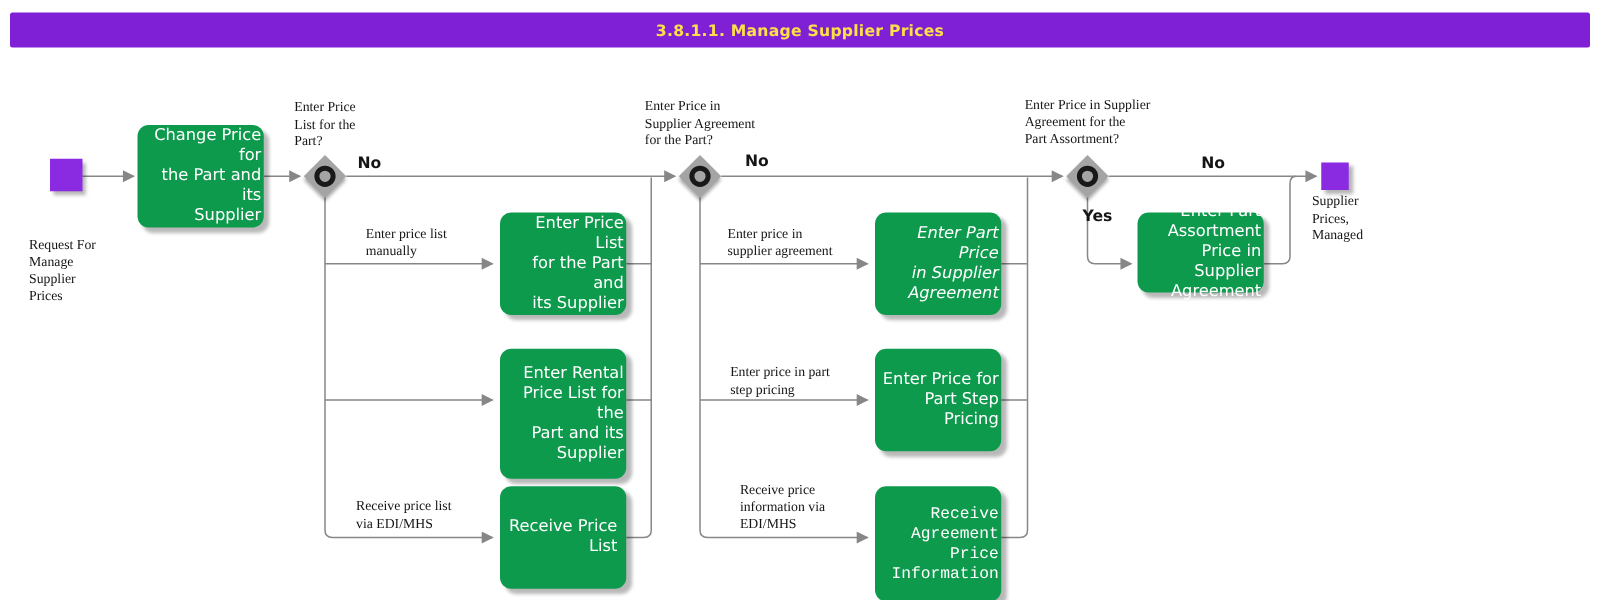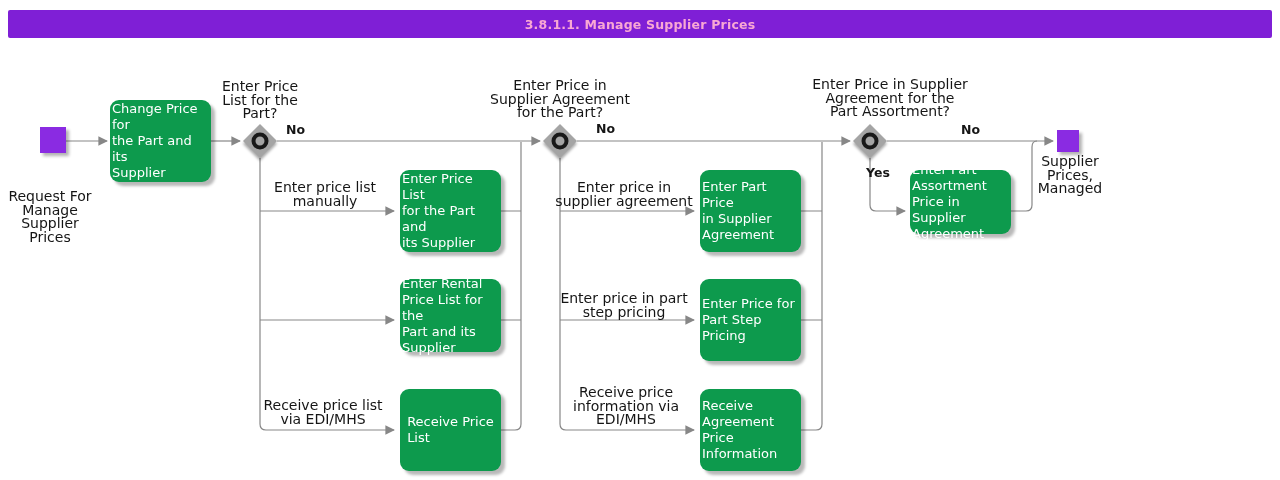--- a/index.html
+++ b/index.html
@@ -6,35 +6,36 @@
   #stage{
     position:relative;width:1280px;height:480px;background:#ffffff;overflow:hidden;
     font-family:"DejaVu Sans","Liberation Sans",sans-serif;color:#151515;
   }
   .abs{position:absolute;}
   
   .banner{
     left:8px;top:10px;width:1264px;height:28px;background:#7F1FD6;border-radius:2px;
     display:flex;align-items:center;justify-content:center;
   }
-  .banner .t{color:#f9a8d4;font-size:12.5px;font-weight:bold;letter-spacing:.2px;}
+  .banner .t{color:#fde047;font-size:12.5px;font-weight:bold;letter-spacing:.2px;}
   
   .node-sq{background:#8A2BE2;box-shadow:3px 3px 3px rgba(0,0,0,.30);}
   
   .act{
     background:#0D9A4D;border-radius:9px;color:#ffffff;
-    display:flex;align-items:center;justify-content:center;text-align:left;
+    display:flex;align-items:center;justify-content:center;text-align:right;
     white-space:pre-line;font-size:13px;line-height:16px;
     box-shadow:4px 4px 3px rgba(0,0,0,.28);padding:2px;box-sizing:border-box;
     cursor:pointer;
   }
   
   .lbl{
-    font-size:14px;line-height:13.5px;text-align:center;white-space:pre-line;
+    font-size:11px;line-height:13.5px;text-align:left;white-space:pre-line;
     transform:translateX(-50%);
+    font-family:Liberation Serif, serif;
   }
   .edge{font-size:12.5px;line-height:13.5px;white-space:pre-line;font-weight:bold;}
   
   .dmd{
     width:24px;height:24px;background:#A4A4A4;transform:rotate(45deg);
     box-shadow:2px 2px 3px rgba(0,0,0,.35);
   }
   .dmd .ring{
     position:absolute;left:50%;top:50%;transform:translate(-50%,-50%);
     width:9px;height:9px;border:4px solid #181818;border-radius:50%;
@@ -95,57 +96,57 @@
     <span class="ring"></span>
   </div>
   <div class="abs edge" style="left:286px;top:123px;">No</div>
 
   <div class="abs lbl" style="left:325px;top:181px;">Enter price list
 manually</div>
   <div class="abs act" style="left:400px;top:170px;width:101px;height:82px;">Enter Price List
 for the Part and
 its Supplier</div>
 
-  <div class="abs act" style="left:400px;top:279px;width:101px;height:73px;">Enter Rental
+  <div class="abs act" style="left:400px;top:279px;width:101px;height:104px;">Enter Rental
 Price List for the
 Part and its
 Supplier</div>
 
   <div class="abs lbl" style="left:323px;top:399px;">Receive price list
 via EDI/MHS</div>
   <div class="abs act" style="left:400px;top:389px;width:101px;height:82px;">Receive Price
 List</div>
 
   <div class="abs lbl" style="left:560px;top:79px;">Enter Price in
 Supplier Agreement
 for the Part?</div>
   <div class="abs dmd" style="left:548px;top:129px;">
     <span class="ring"></span>
   </div>
   <div class="abs edge" style="left:596px;top:122px;">No</div>
 
   <div class="abs lbl" style="left:624px;top:181px;">Enter price in
 supplier agreement</div>
-  <div class="abs act" style="left:700px;top:170px;width:101px;height:82px;">Enter Part Price
+  <div class="abs act" style="left:700px;top:170px;width:101px;height:82px;font-style:italic;">Enter Part Price
 in Supplier
 Agreement</div>
 
   <div class="abs act" style="left:700px;top:279px;width:101px;height:82px;">Enter Price for
 Part Step Pricing</div>
   <div class="abs lbl" style="left:624px;top:292px;">Enter price in part
 step pricing</div>
 
   <div class="abs lbl" style="left:626px;top:386px;">Receive price
 information via
 EDI/MHS</div>
-  <div class="abs act" style="left:700px;top:389px;width:101px;height:82px;">Receive
+  <div class="abs act" style="left:700px;top:389px;width:101px;height:92px;font-family:Liberation Mono, monospace;">Receive
 Agreement Price
 Information</div>
 
-  <div class="abs lbl" style="left:870px;top:78px;margin-left:20px;">Enter Price in Supplier
+  <div class="abs lbl" style="left:870px;top:78px;">Enter Price in Supplier
 Agreement for the
 Part Assortment?</div>
   <div class="abs dmd" style="left:858px;top:129px;">
     <span class="ring"></span>
   </div>
   <div class="abs edge" style="left:961px;top:123px;">No</div>
   <div class="abs edge" style="left:866px;top:166px;">Yes</div>
 
   <div class="abs act" style="left:910px;top:170px;width:101px;height:64px;">Enter Part
 Assortment

